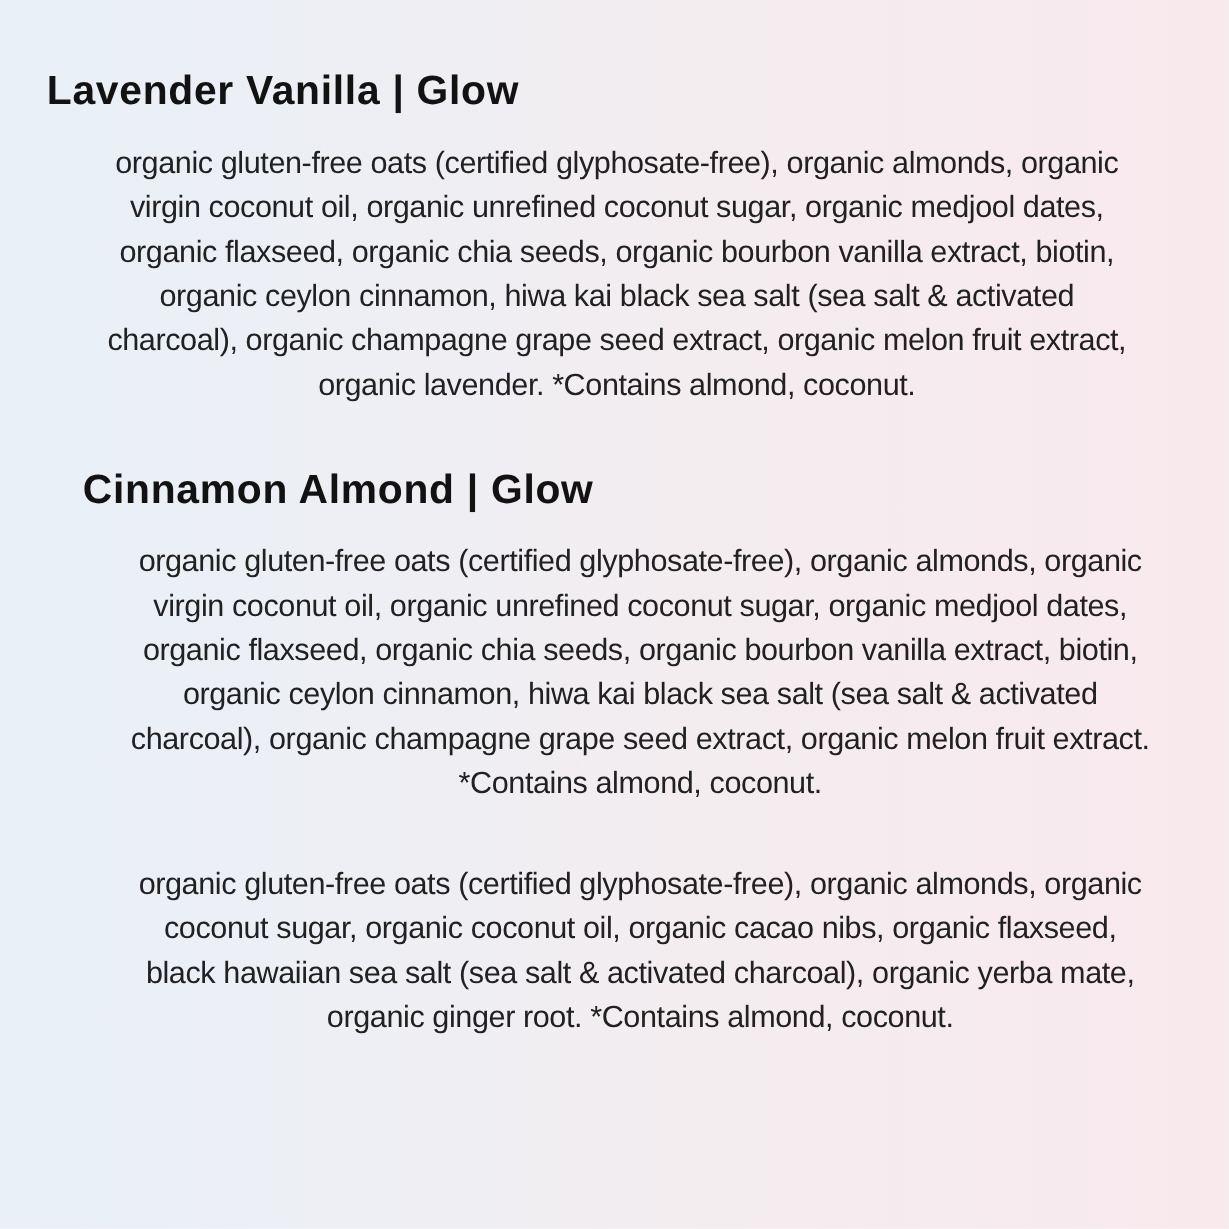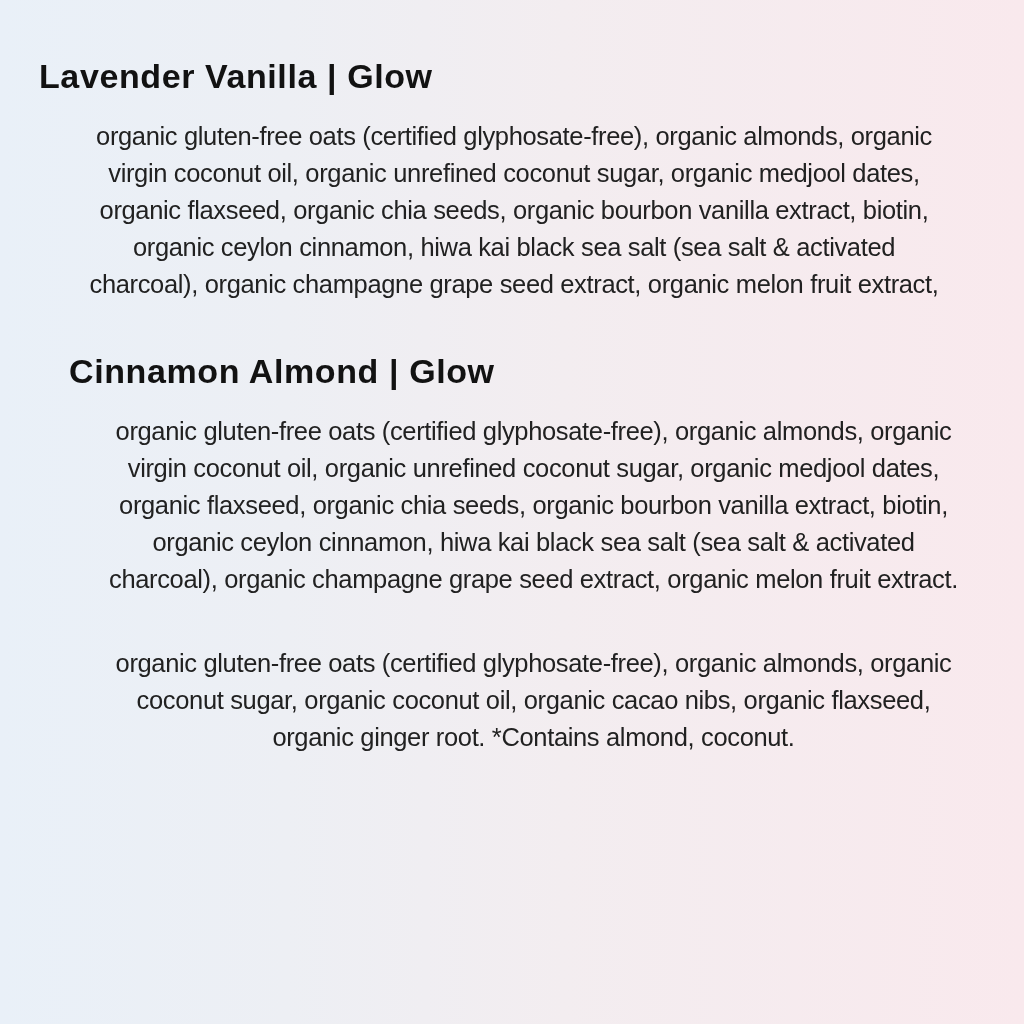--- a/index.html
+++ b/index.html
@@ -44,35 +44,38 @@
 <div class="page">
 
   <section class="product">
     <h2 class="product-title">Lavender Vanilla | Glow</h2>
     <div class="ingredients">
       <div class="ingredient-line">organic gluten-free oats (certified glyphosate-free), organic almonds, organic</div>
       <div class="ingredient-line">virgin coconut oil, organic unrefined coconut sugar, organic medjool dates,</div>
       <div class="ingredient-line">organic flaxseed, organic chia seeds, organic bourbon vanilla extract, biotin,</div>
       <div class="ingredient-line">organic ceylon cinnamon, hiwa kai black sea salt (sea salt &amp; activated</div>
       <div class="ingredient-line">charcoal), organic champagne grape seed extract, organic melon fruit extract,</div>
+      <div class="ingredient-line">organic lavender. *Contains almond, coconut.</div>
     </div>
   </section>
 
   <section class="product">
     <h2 class="product-title">Cinnamon Almond | Glow</h2>
     <div class="ingredients">
       <div class="ingredient-line">organic gluten-free oats (certified glyphosate-free), organic almonds, organic</div>
       <div class="ingredient-line">virgin coconut oil, organic unrefined coconut sugar, organic medjool dates,</div>
       <div class="ingredient-line">organic flaxseed, organic chia seeds, organic bourbon vanilla extract, biotin,</div>
       <div class="ingredient-line">organic ceylon cinnamon, hiwa kai black sea salt (sea salt &amp; activated</div>
       <div class="ingredient-line">charcoal), organic champagne grape seed extract, organic melon fruit extract.</div>
+      <div class="ingredient-line">*Contains almond, coconut.</div>
     </div>
   </section>
 
   <section class="product">
     <div class="ingredients">
       <div class="ingredient-line">organic gluten-free oats (certified glyphosate-free), organic almonds, organic</div>
       <div class="ingredient-line">coconut sugar, organic coconut oil, organic cacao nibs, organic flaxseed,</div>
+      <div class="ingredient-line">black hawaiian sea salt (sea salt &amp; activated charcoal), organic yerba mate,</div>
       <div class="ingredient-line">organic ginger root. *Contains almond, coconut.</div>
     </div>
   </section>
 
 </div>
 
 </body></html>

